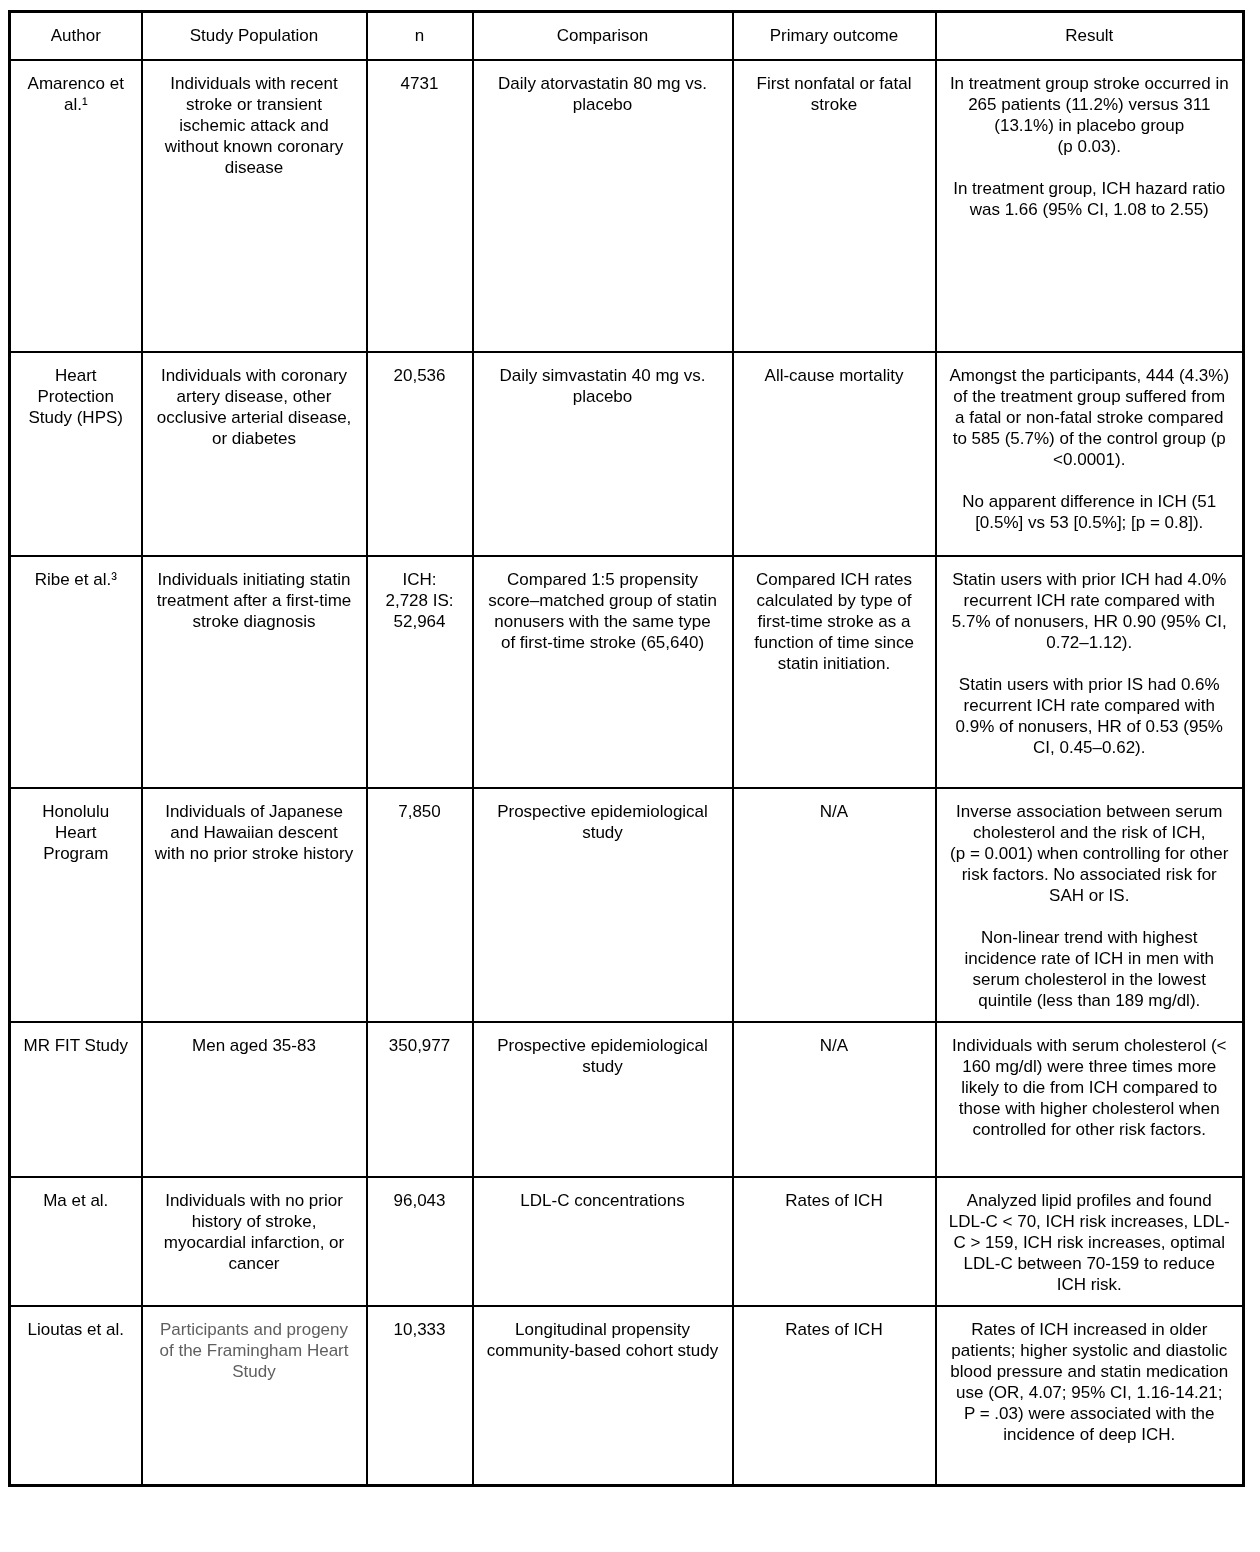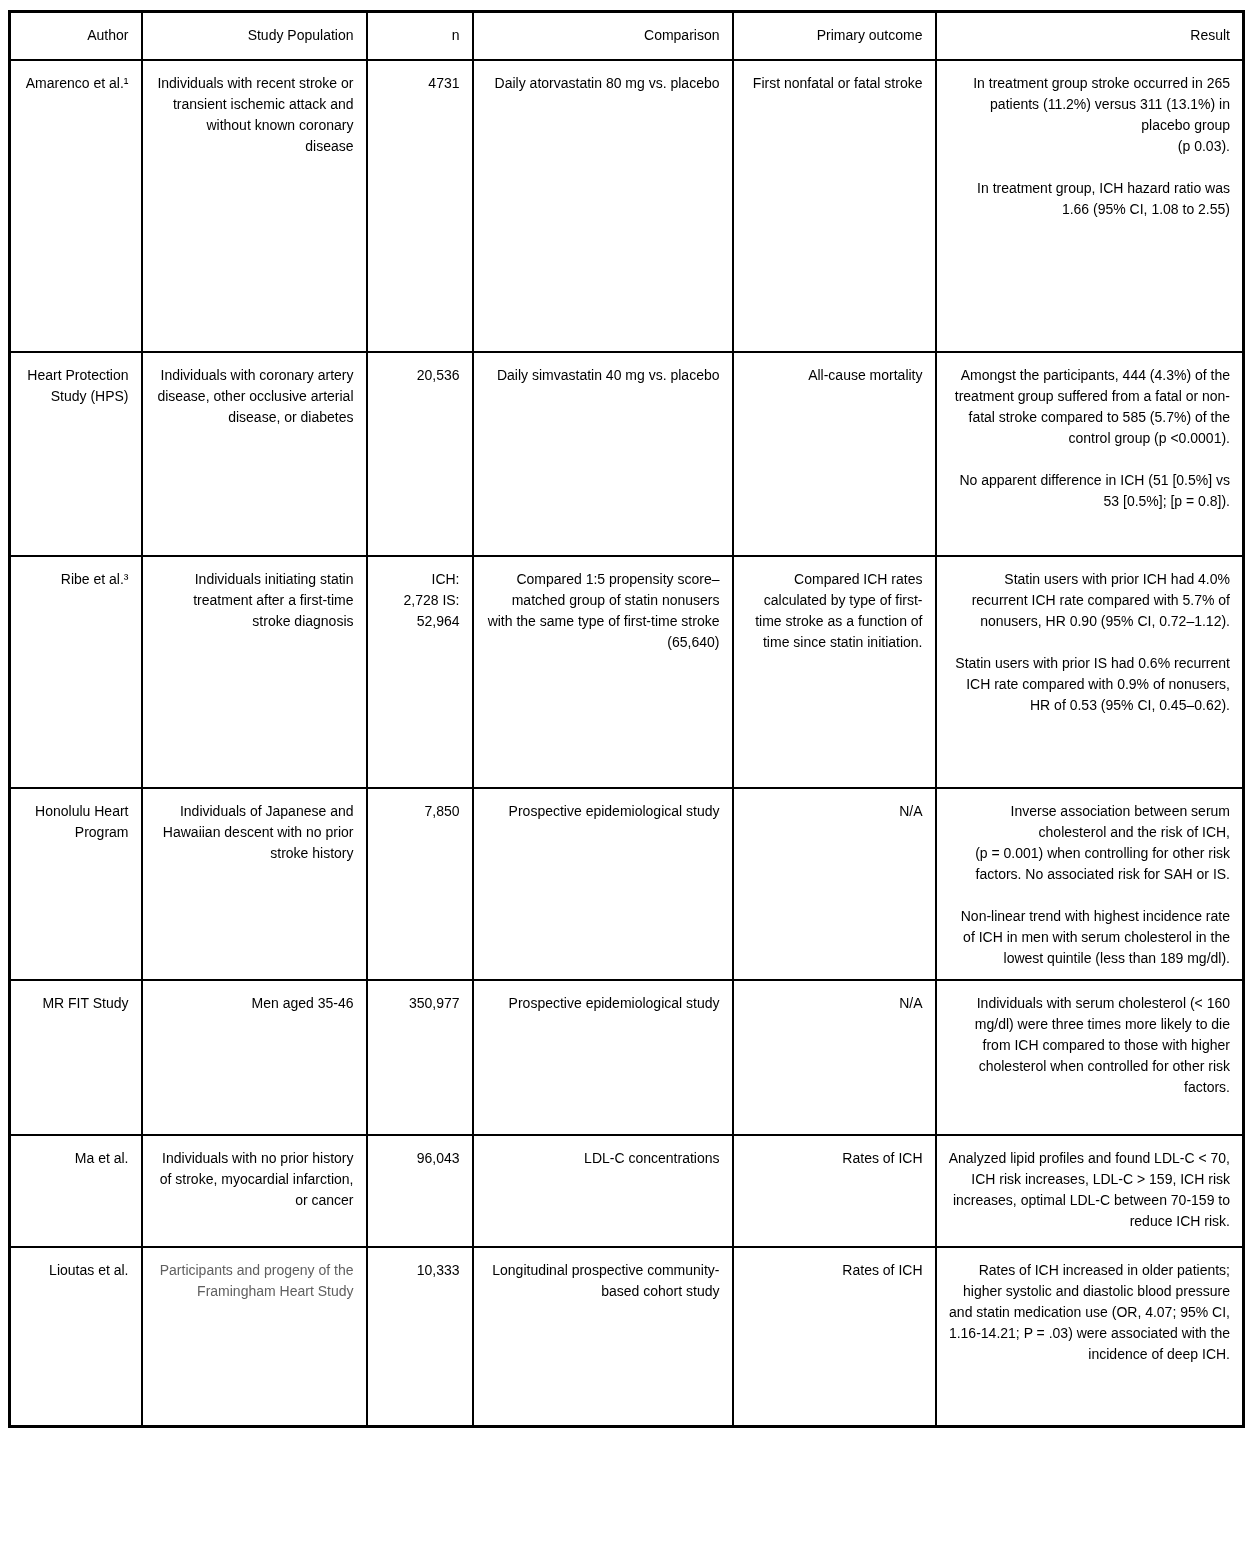--- a/index.html
+++ b/index.html
@@ -19,23 +19,23 @@
   table.studies {
     border-collapse: collapse;
     table-layout: fixed;
     width: 1234px;
     border: 3px solid var(--border, #000);
   }
   table.studies th,
   table.studies td {
     border: 2px solid var(--border, #000);
     vertical-align: top;
-    text-align: right;
+    text-align: center;
     padding: 12px 12px 10px 12px;
-    font-size: 14px;
+    font-size: 17px;
     line-height: 21px;
     font-weight: 400;
     white-space: pre-line;
     overflow: hidden;
     box-sizing: border-box;
   }
   table.studies th {
     font-weight: 400; 
   }
   .muted {
@@ -105,37 +105,37 @@
         <td>7,850</td>
         <td>Prospective epidemiological study</td>
         <td>N/A</td>
         <td>Inverse association between serum cholesterol and the risk of ICH,
 (p = 0.001) when controlling for other risk factors. No associated risk for SAH or IS.
 
 Non-linear trend with highest incidence rate of ICH in men with serum cholesterol in the lowest quintile (less than 189 mg/dl).</td>
       </tr>
       <tr style="height:155px">
         <td>MR FIT Study</td>
-        <td>Men aged 35-46</td>
+        <td>Men aged 35-83</td>
         <td>350,977</td>
         <td>Prospective epidemiological study</td>
         <td>N/A</td>
         <td>Individuals with serum cholesterol (&lt; 160 mg/dl) were three times more likely to die from ICH compared to those with higher cholesterol when controlled for other risk factors.</td>
       </tr>
       <tr style="height:112px">
         <td>Ma et al.</td>
         <td>Individuals with no prior history of stroke, myocardial infarction, or cancer</td>
         <td>96,043</td>
         <td>LDL-C concentrations</td>
         <td>Rates of ICH</td>
         <td>Analyzed lipid profiles and found LDL-C &lt; 70, ICH risk increases, LDL-C &gt; 159, ICH risk increases, optimal LDL-C between 70-159 to reduce ICH risk.</td>
       </tr>
       <tr style="height:180px">
         <td>Lioutas et al.</td>
         <td class="muted">Participants and progeny of the Framingham Heart Study</td>
         <td>10,333</td>
-        <td>Longitudinal prospective community-based cohort study</td>
+        <td>Longitudinal propensity community-based cohort study</td>
         <td>Rates of ICH</td>
         <td>Rates of ICH increased in older patients; higher systolic and diastolic blood pressure and statin medication use (OR, 4.07; 95% CI, 1.16-14.21; P = .03) were associated with the incidence of deep ICH.</td>
       </tr>
     </tbody>
   </table>
 </div>
 
 </body></html>

